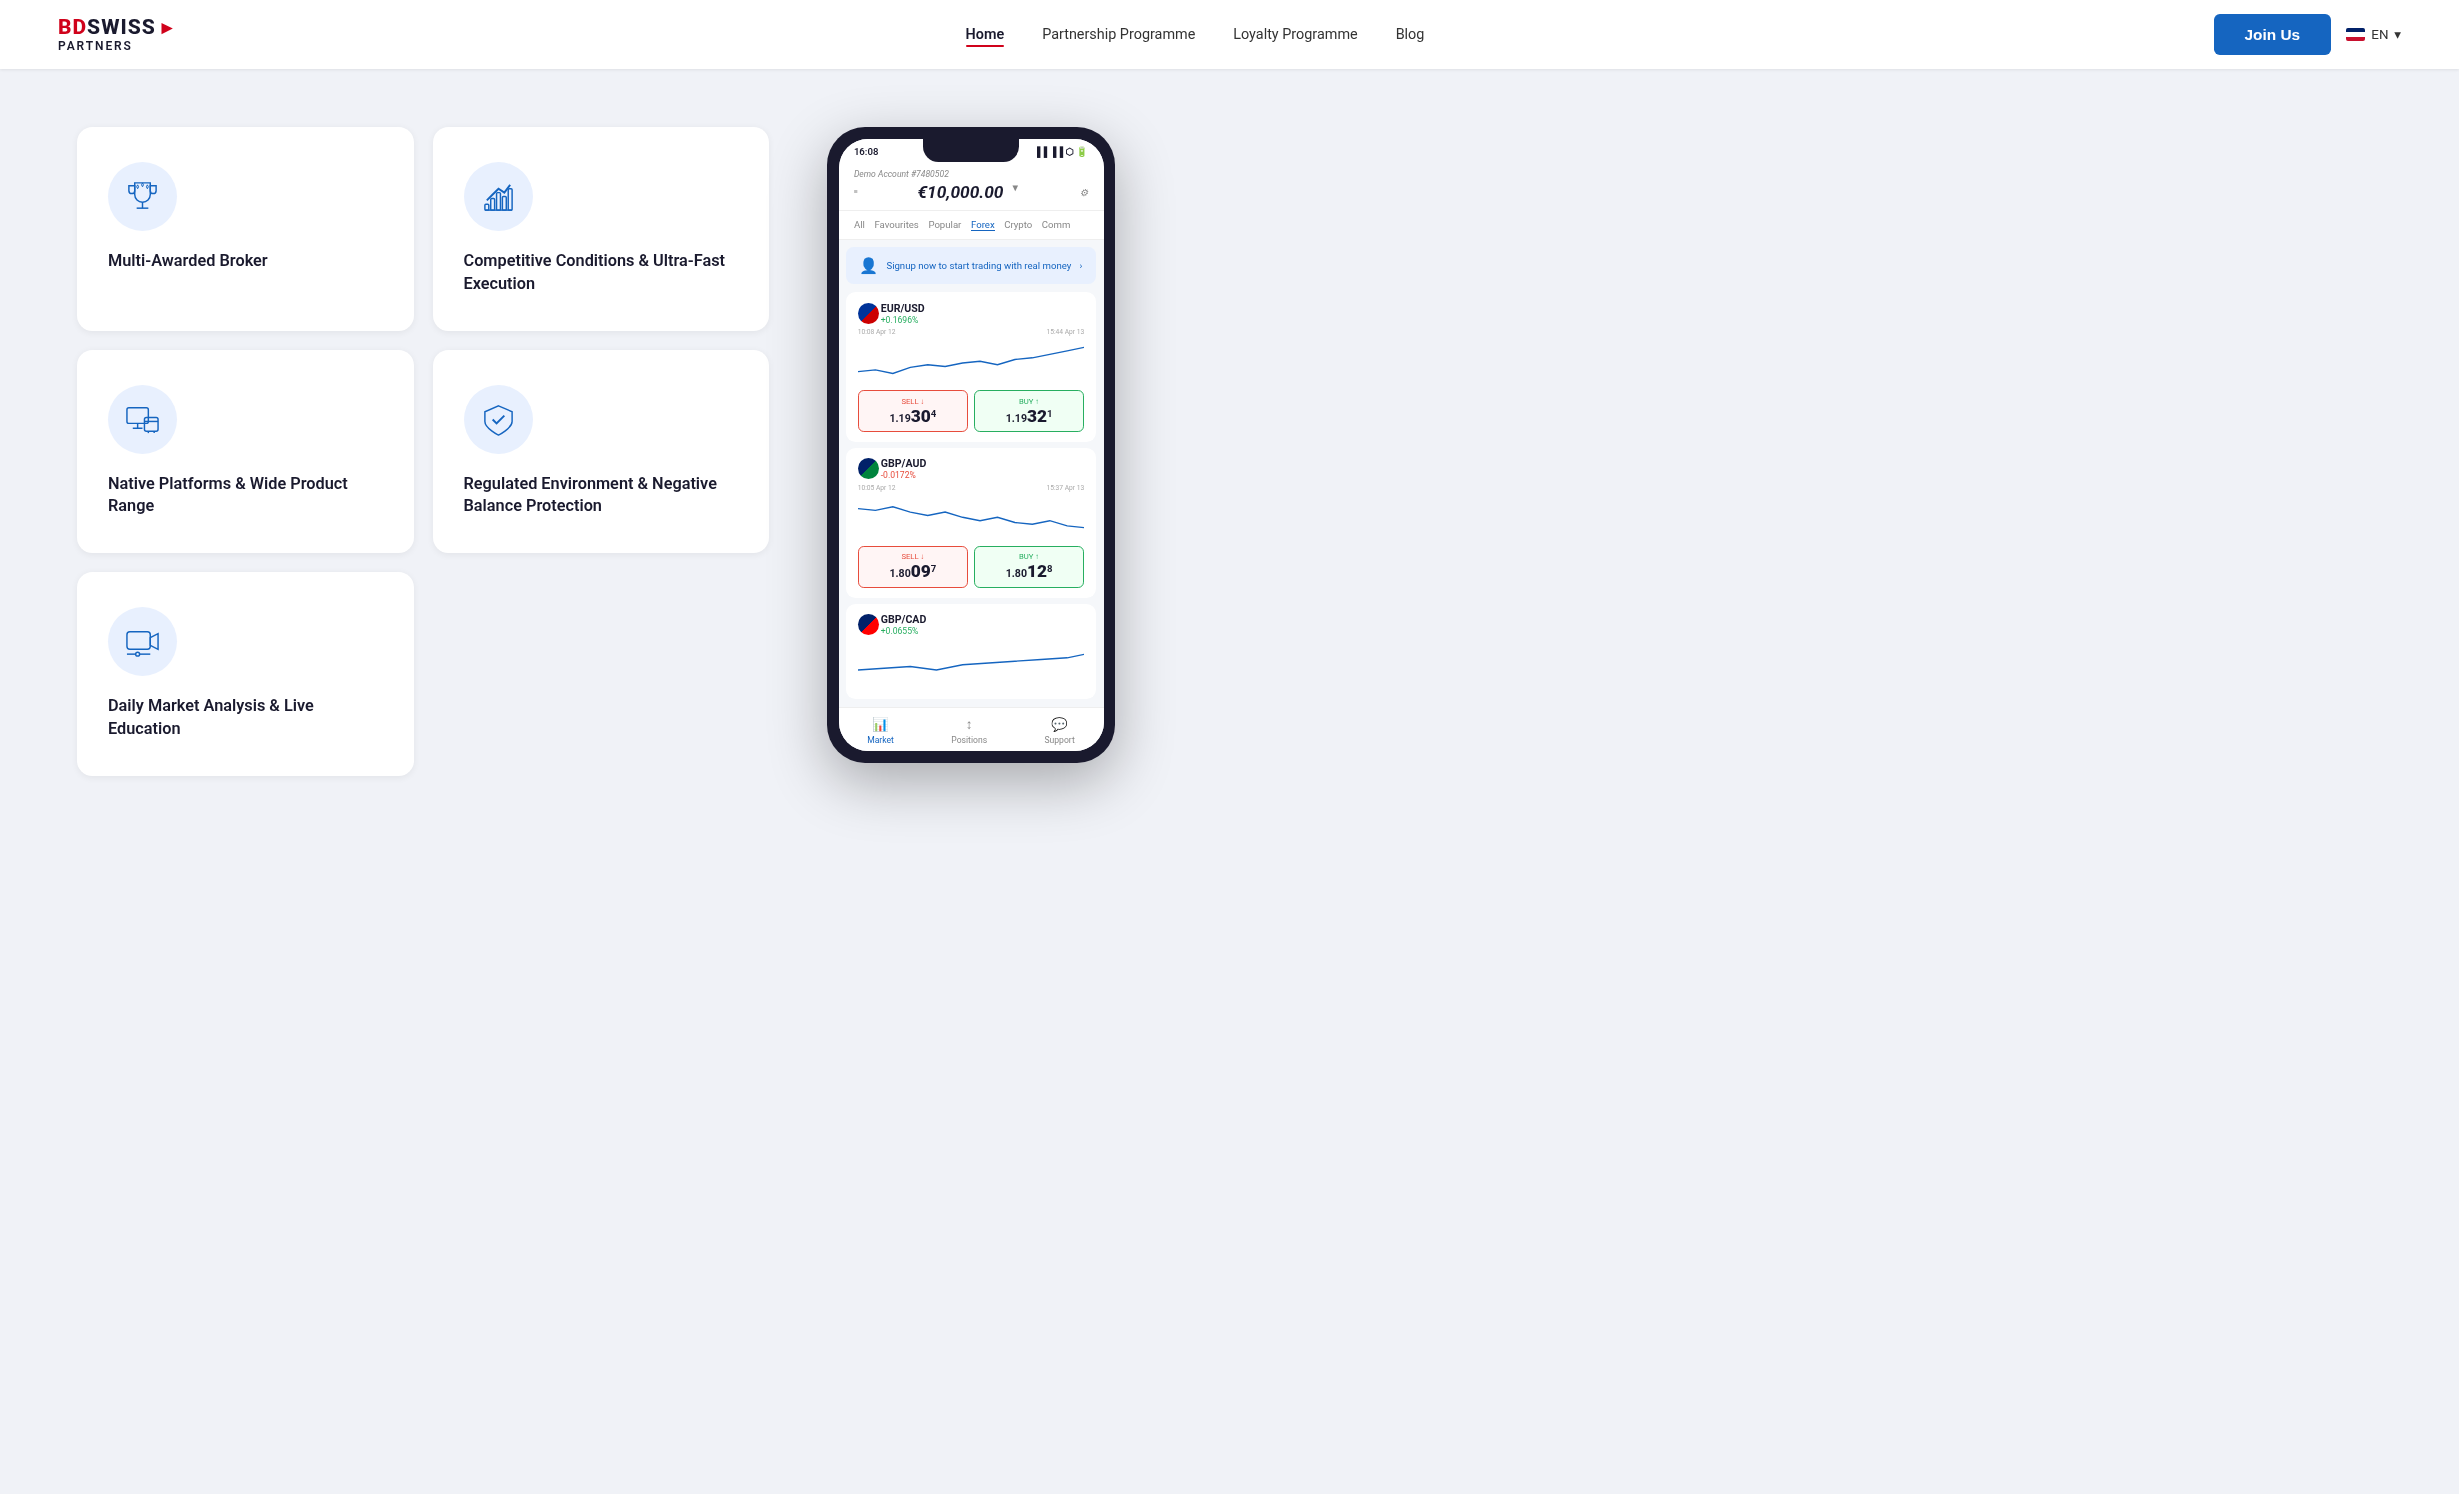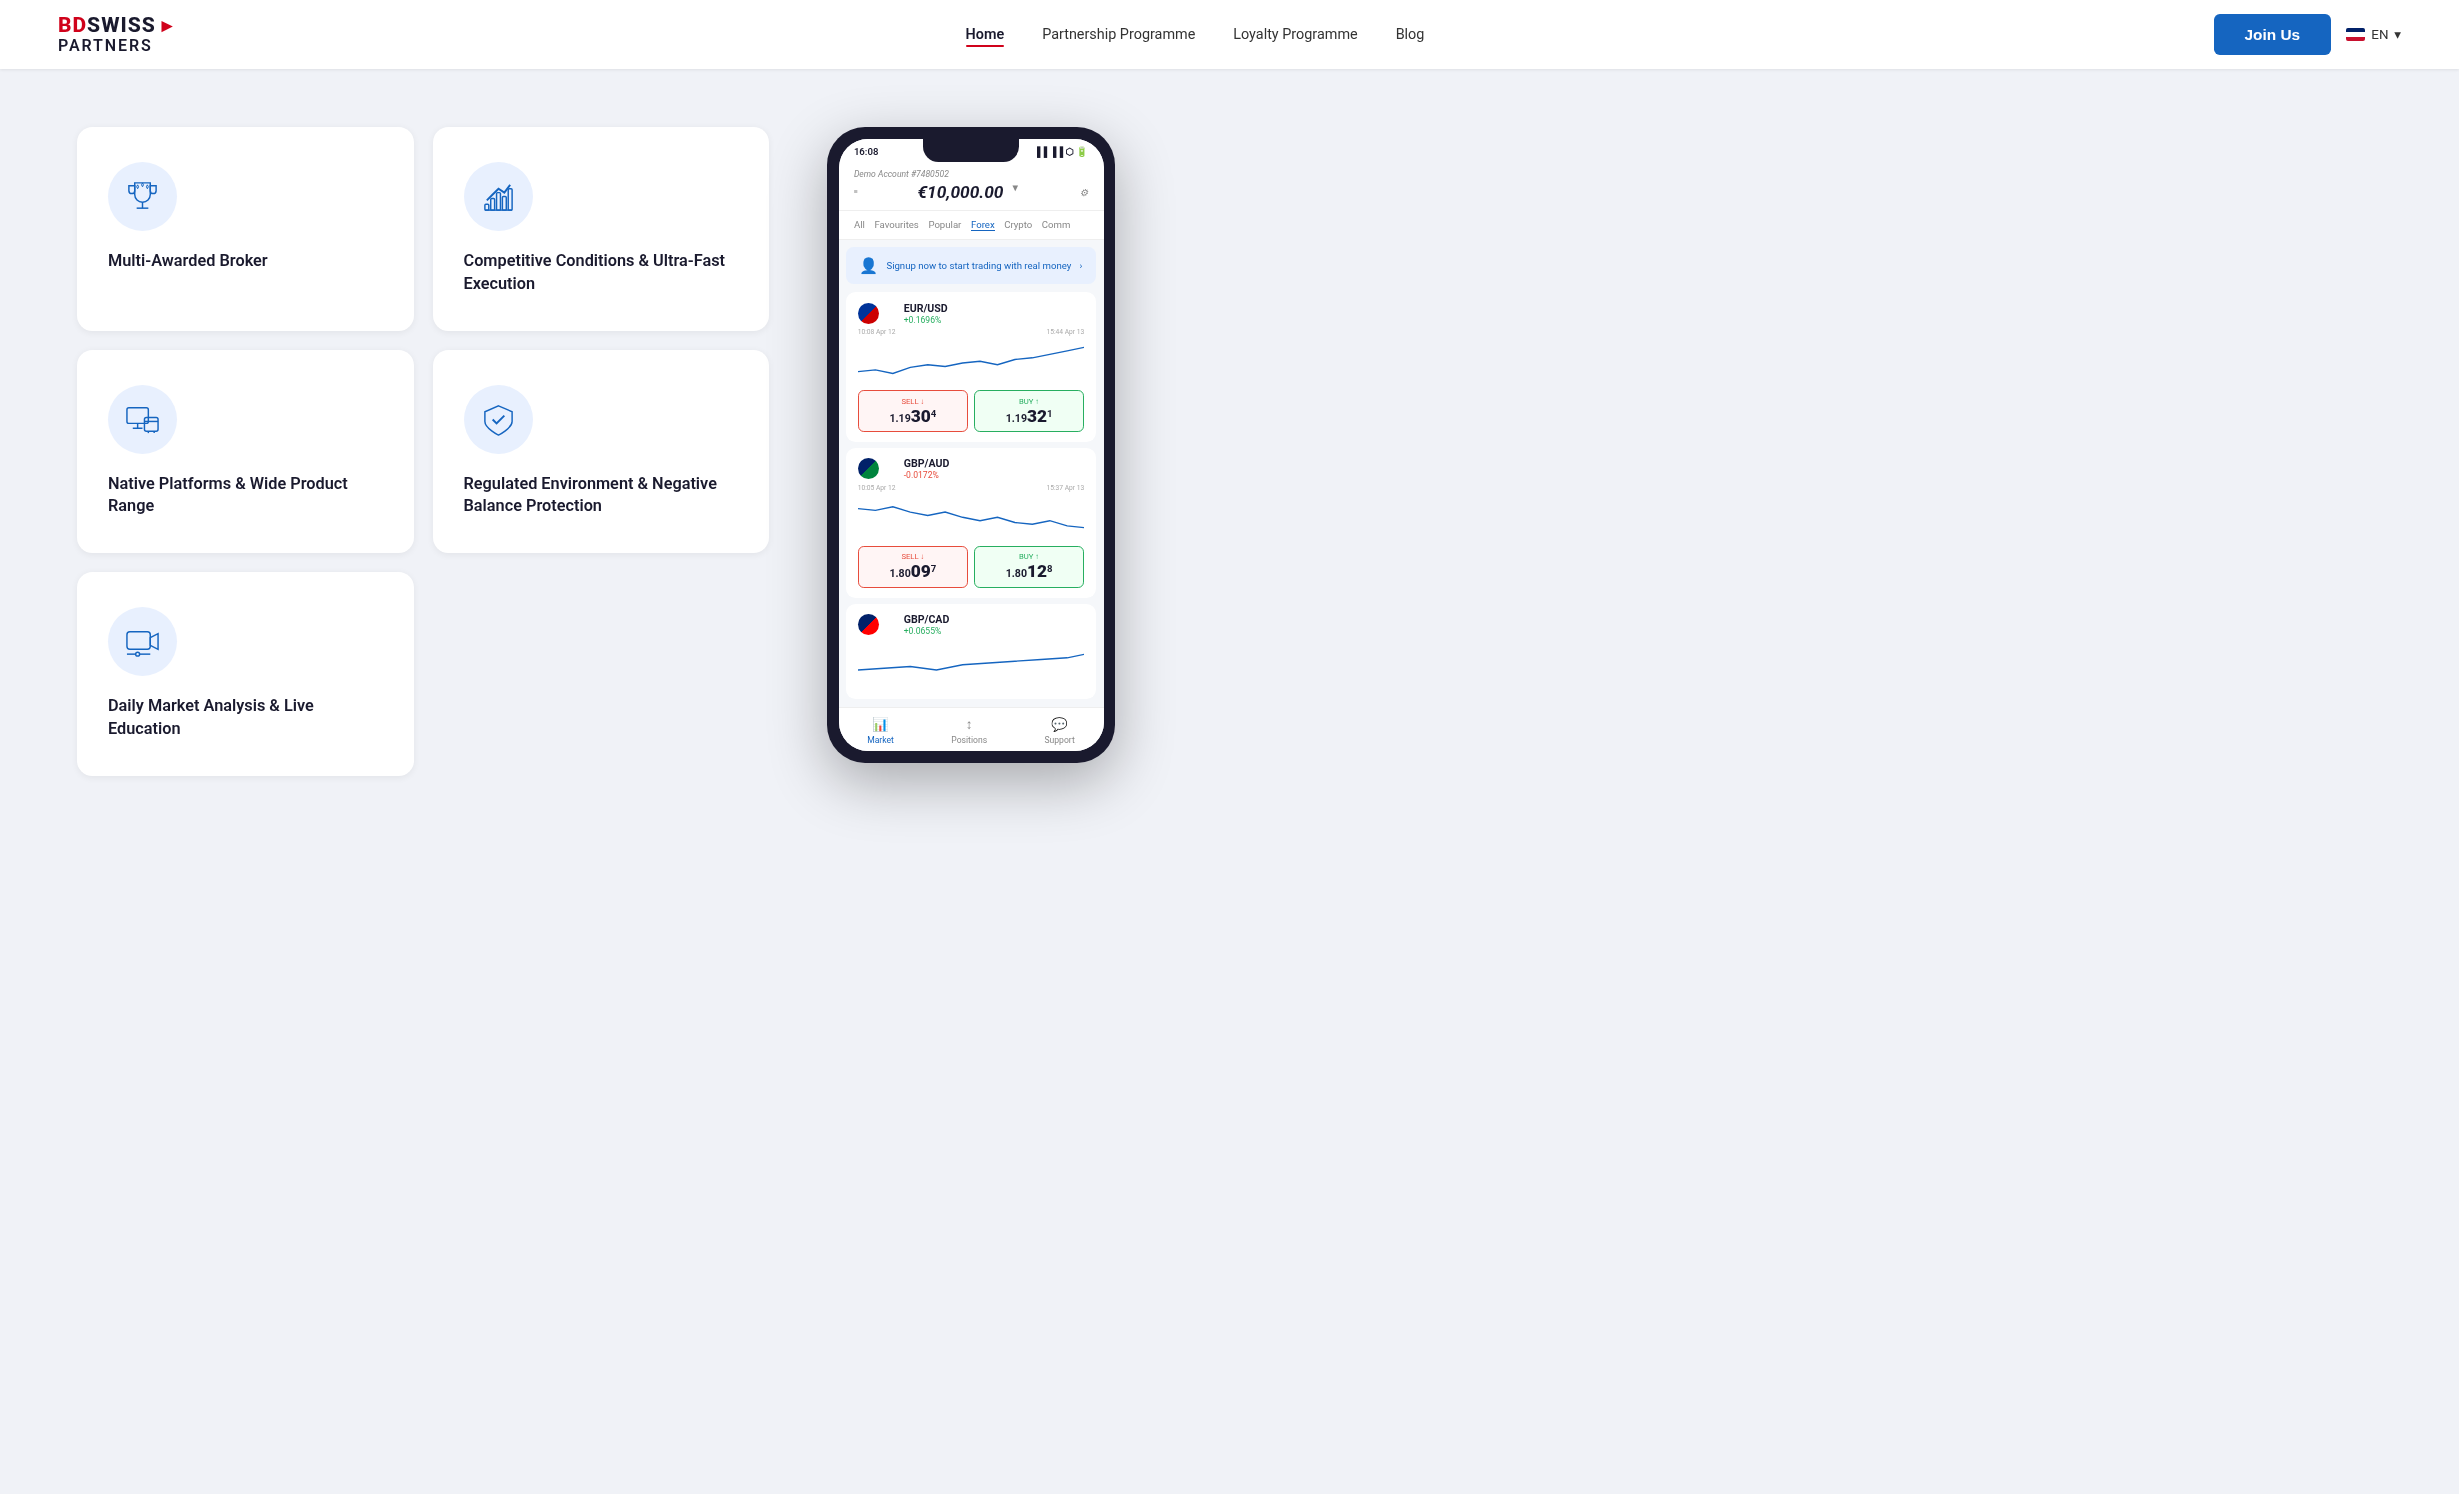--- a/index.html
+++ b/index.html
@@ -42,21 +42,21 @@
       font-size: 21px;
       color: #1a1a2e;
       letter-spacing: 1px;
     }
     .logo-arrow {
       color: #d0021b;
       font-size: 19px;
       margin-left: 1.9px;
     }
     .logo-partners {
-      font-size: 16px;
+      font-size: 12px;
       font-weight: 600;
       color: #1a1a2e;
       letter-spacing: 1.9px;
       margin-top: 1.9px;
     }
 
     .nav {
       display: flex;
       align-items: center;
       gap: 38px;
@@ -271,21 +271,21 @@
     .pair-item {
       background: #fff;
       margin: 0 7.7px 5.8px;
       border-radius: 9.6px;
       padding: 9.6px 11.5px;
     }
 
     .pair-header {
       display: flex;
       align-items: center;
-      gap: 25px;
+      gap: 2px;
       margin-bottom: 3.8px;
     }
 
     .pair-flag {
       width: 21px;
       height: 21px;
       border-radius: 50%;
       background: linear-gradient(135deg, #e74c3c 50%, #3498db 50%);
       flex-shrink: 0;
     }

